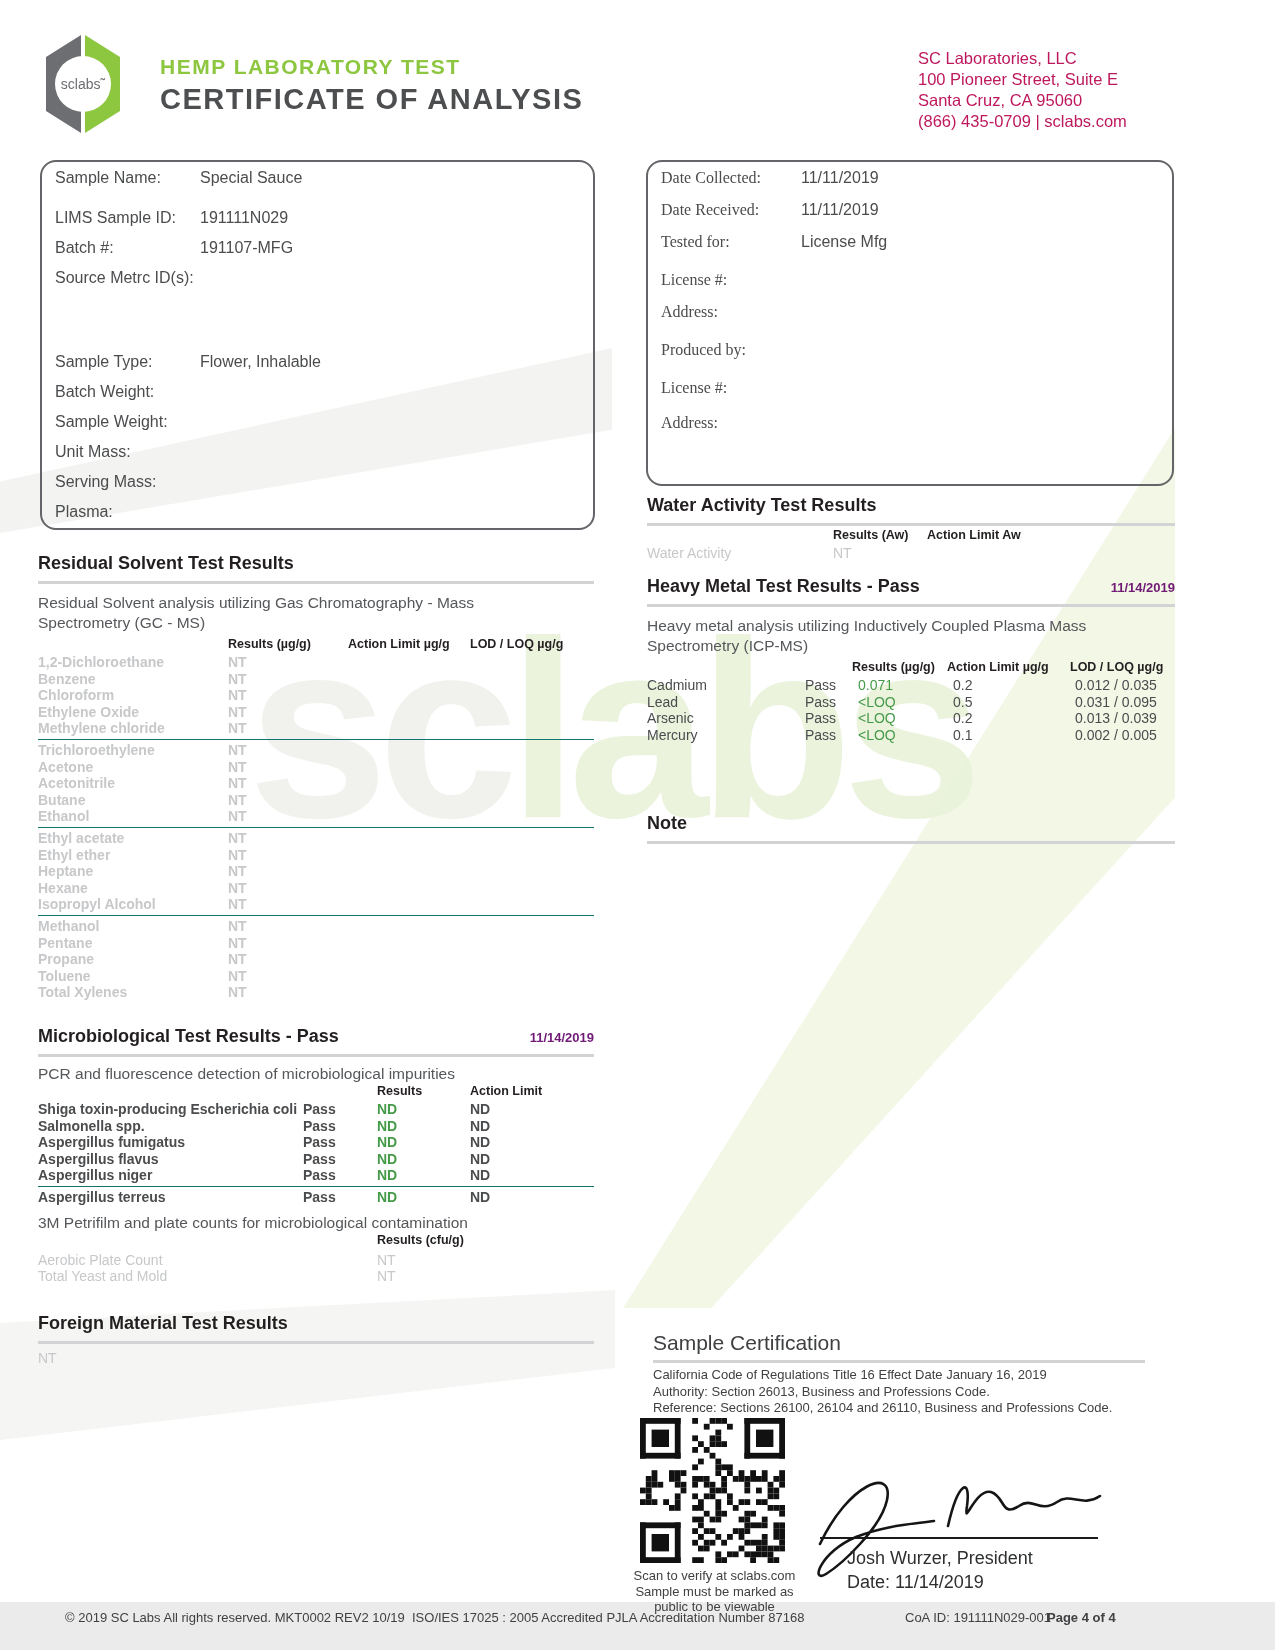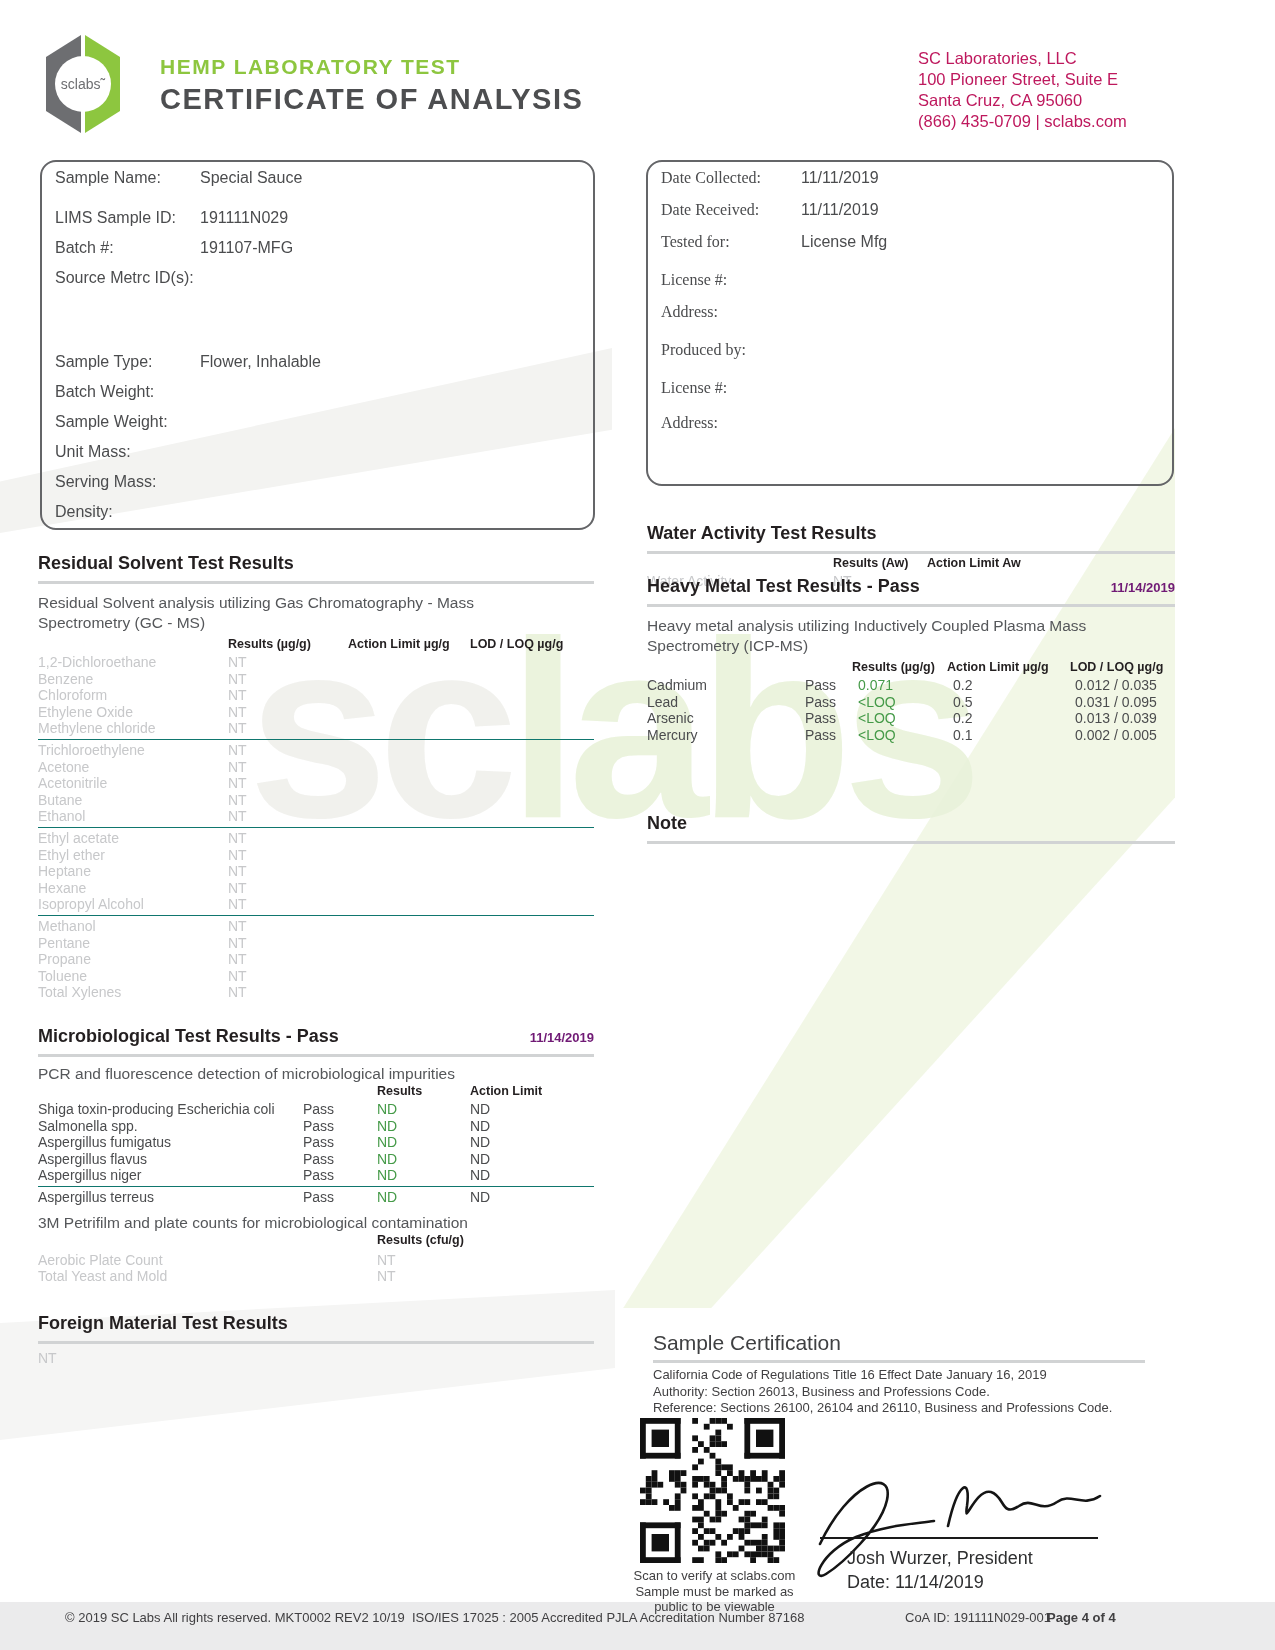--- a/index.html
+++ b/index.html
@@ -46,21 +46,21 @@
   .sec-date{font-size:13px;font-weight:bold;color:#701a75;}
   .sec-line{height:3px;background:#d1d3d4;margin-top:7px;}
   .method{font-size:15.5px;color:#55575a;line-height:20px;margin-top:9px;}
   .col-heads{position:relative;height:17px;margin-top:4px;}
   .col-head{position:absolute;top:0;font-size:12.5px;font-weight:bold;color:#231f20;white-space:nowrap;}
   .trow{position:relative;height:16.6px;font-size:14px;line-height:16.6px;}
   .trow span{position:absolute;top:0;left:0;white-space:nowrap;}
   .dark{color:#4b4c4e;}
   .faded{color:#c7c8ca;}
   .green{color:#459a48;}
-  .grp{border-top:0 solid transparent;}
+  .grp{border-top:0 solid transparent;font-weight:bold;}
   .grp.sep{border-top:1px solid #0f766e;margin-top:2px;padding-top:2px;}
 
   
   .sv-res{left:190px!important;}
   .sv-h1{left:190px;} .sv-h2{left:310px;} .sv-h3{left:432px;}
   .wa-res{left:186px!important;} .wa-h1{left:186px;} .wa-h2{left:280px;}
   .hm-pass{left:158px!important;} .hm-res{left:211px!important;}
   .hm-act{left:306px!important;} .hm-lod{left:428px!important;}
   .hm-h1{left:205px;} .hm-h2{left:300px;} .hm-h3{left:423px;}
   .mb-pass{left:265px!important;} .mb-res{left:339px!important;} .mb-act{left:432px!important;}
@@ -139,21 +139,21 @@
       </div>
       <div class="info-row">
         <span class="info-label">Unit Mass:</span>
         <span class="info-value"></span>
       </div>
       <div class="info-row">
         <span class="info-label">Serving Mass:</span>
         <span class="info-value"></span>
       </div>
       <div class="info-row">
-        <span class="info-label">Density:</span>
+        <span class="info-label">Plasma:</span>
         <span class="info-value"></span>
       </div>
     </div>
   <div class="abs info-box" id="box-right" style="left:646px;top:160px;width:528px;height:326px;">
       <div class="info-row">
         <span class="info-label">Date Collected:</span>
         <span class="info-value">11/11/2019</span>
       </div>
       <div class="info-row">
         <span class="info-label">Date Received:</span>
@@ -360,21 +360,21 @@
   <section class="abs" style="left:38px;top:1313px;width:556px;">
     <div class="sec-head">
         <span class="sec-title">Foreign Material Test Results</span>
       </div>
     <div class="sec-line"></div>
     <div class="trow faded" style="margin-top:6px;">
         <span>NT</span>
       </div>
   </section>
 
-  <section class="abs" style="left:647px;top:523px;width:528px;">
+  <section class="abs" style="left:647px;top:495px;width:528px;">
     <div class="sec-head">
         <span class="sec-title">Water Activity Test Results</span>
       </div>
     <div class="sec-line"></div>
     <div class="col-heads" style="margin-top:2px;">
       <span class="col-head wa-h1">Results (Aw)</span>
       <span class="col-head wa-h2">Action Limit Aw</span>
     </div>
     <div id="water-rows">
         <div class="trow">

